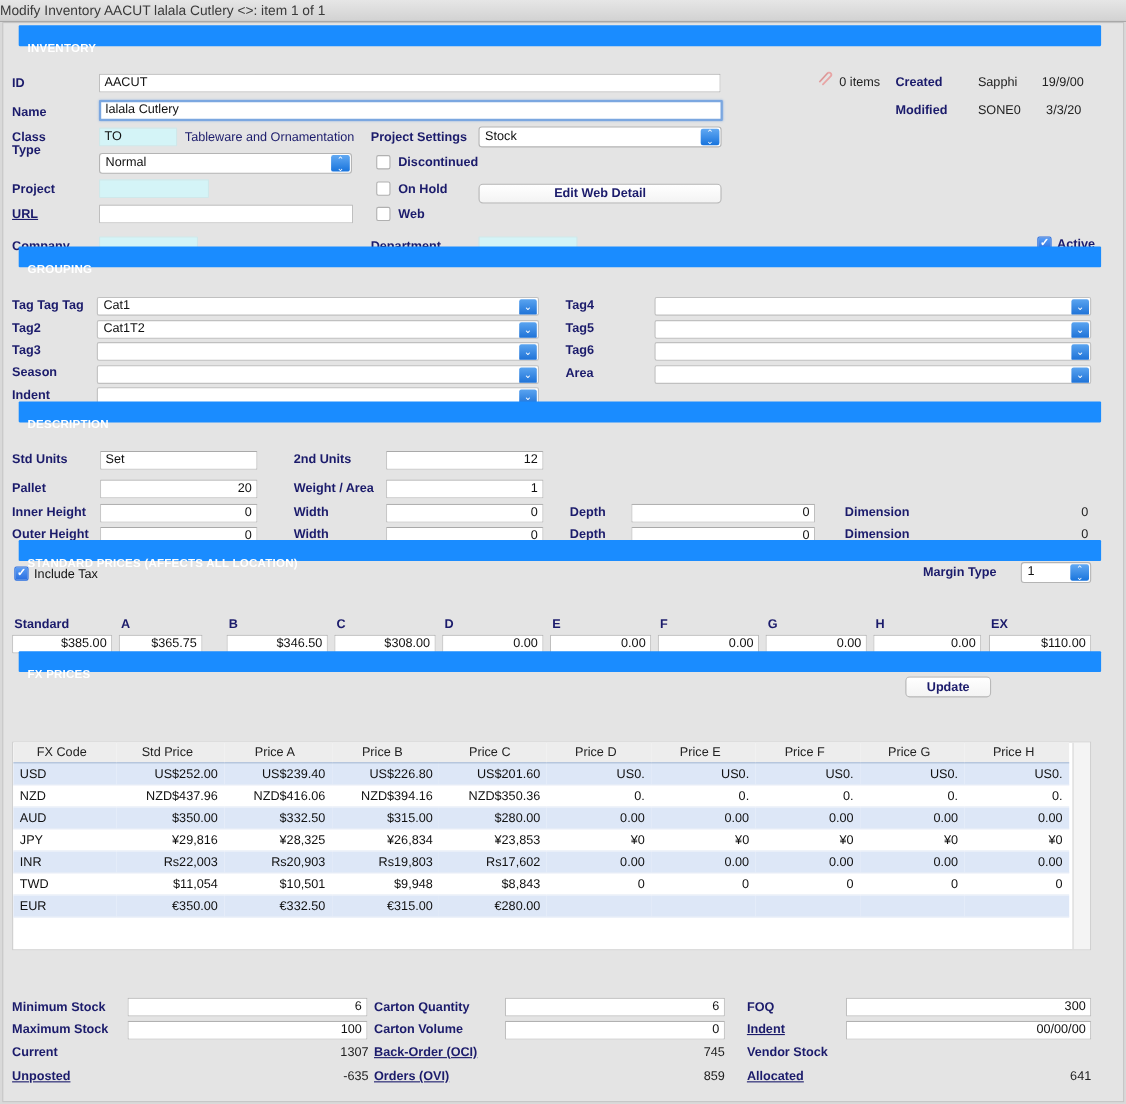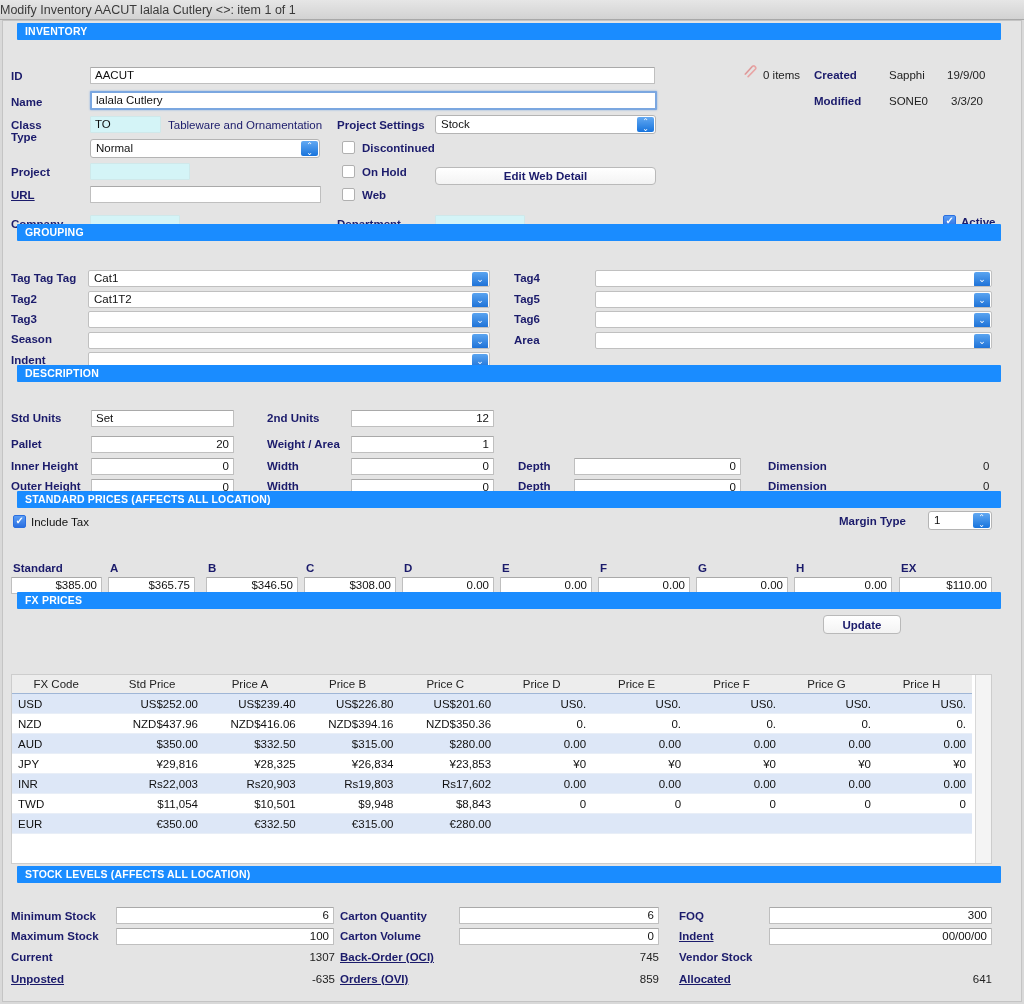--- a/index.html
+++ b/index.html
@@ -33,21 +33,21 @@
     overflow: hidden;
   }
 
   
   .sect-bar {
     background: #1a8cff;
     color: #ffffff;
     font-weight: bold;
     font-size: 10.5px;
     letter-spacing: 0.2px;
-    padding: 3px 0 3px 8px;
+    padding: 16px 0 3px 8px;
     height: 17px;
     line-height: 11px;
     margin: 0 8px;
     border-radius: 1px;
   }
 
   .row { position: absolute; }
   .lbl {
     color: #1b1b6b; font-weight: bold; font-size: 11.5px;
     white-space: nowrap;
@@ -345,21 +345,21 @@
     <div class="row lbl" style="left:836px;top:494px;">Margin Type</div>
     <div class="dd" style="left:925px;top:490px;width:64px;">
       <span>1</span>
       <span class="arrows">⌃<br>⌄</span>
     </div>
 
     <div id="price-cols">
         <div class="row lbl" style="left: 10px; top: 541px;">Standard</div>
         <div class="inp num" style="left: 8px; top: 556px; width: 91px;">$385.00</div>
         <div class="row lbl" style="left: 107px; top: 541px;">A</div>
-        <div class="inp num" style="left: 105px; top: 556px; width: 87px;">$365.75</div>
+        <div class="inp num" style="left: 105px; top: 556px; width: 76px;">$365.75</div>
         <div class="row lbl" style="left: 205px; top: 541px;">B</div>
         <div class="inp num" style="left: 203px; top: 556px; width: 92px;">$346.50</div>
         <div class="row lbl" style="left: 303px; top: 541px;">C</div>
         <div class="inp num" style="left: 301px; top: 556px; width: 92px;">$308.00</div>
         <div class="row lbl" style="left: 401px; top: 541px;">D</div>
         <div class="inp num" style="left: 399px; top: 556px; width: 92px;">0.00</div>
         <div class="row lbl" style="left: 499px; top: 541px;">E</div>
         <div class="inp num" style="left: 497px; top: 556px; width: 92px;">0.00</div>
         <div class="row lbl" style="left: 597px; top: 541px;">F</div>
         <div class="inp num" style="left: 595px; top: 556px; width: 92px;">0.00</div>
@@ -474,21 +474,20 @@
               <td></td>
               <td></td>
               <td></td>
               <td></td>
             </tr>
           </tbody>
       </table>
       <div class="fx-scroll-right"></div>
     </div>
 
-    <div class="sect-bar" style="position:absolute;left:6px;top:845px;width:984px;">STOCK LEVELS (AFFECTS ALL LOCATION)</div>
 
     <div class="row lbl" style="left:8px;top:889px;">Minimum Stock</div>
     <div class="inp num" style="left:113px;top:886px;width:218px;">6</div>
     <div class="row lbl" style="left:337px;top:889px;">Carton Quantity</div>
     <div class="inp num" style="left:456px;top:886px;width:200px;">6</div>
     <div class="row lbl" style="left:676px;top:889px;">FOQ</div>
     <div class="inp num" style="left:766px;top:886px;width:223px;">300</div>
 
     <div class="row lbl" style="left:8px;top:909px;">Maximum Stock</div>
     <div class="inp num" style="left:113px;top:907px;width:218px;">100</div>

